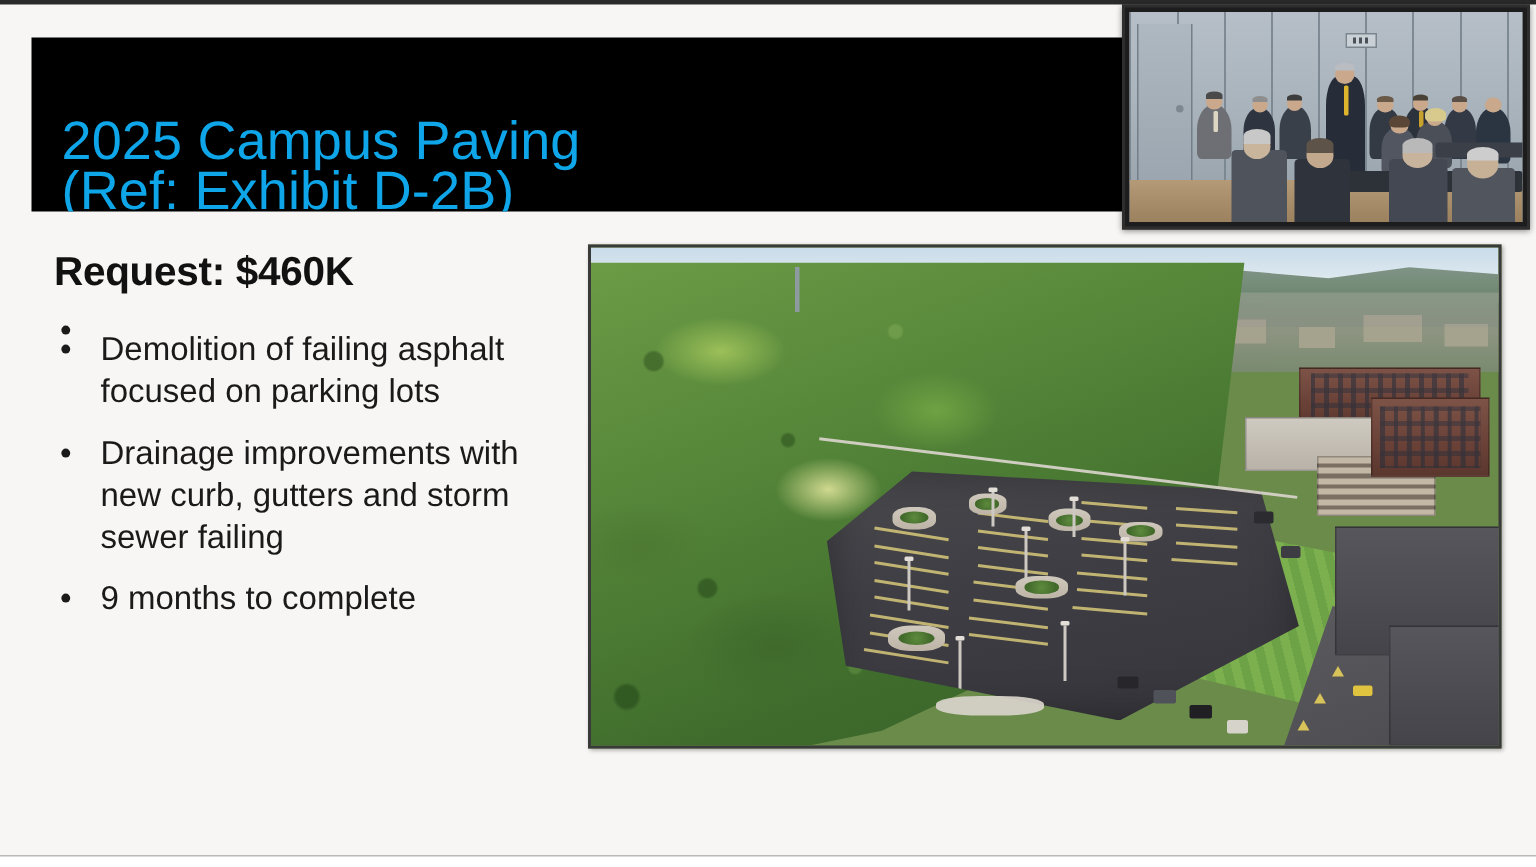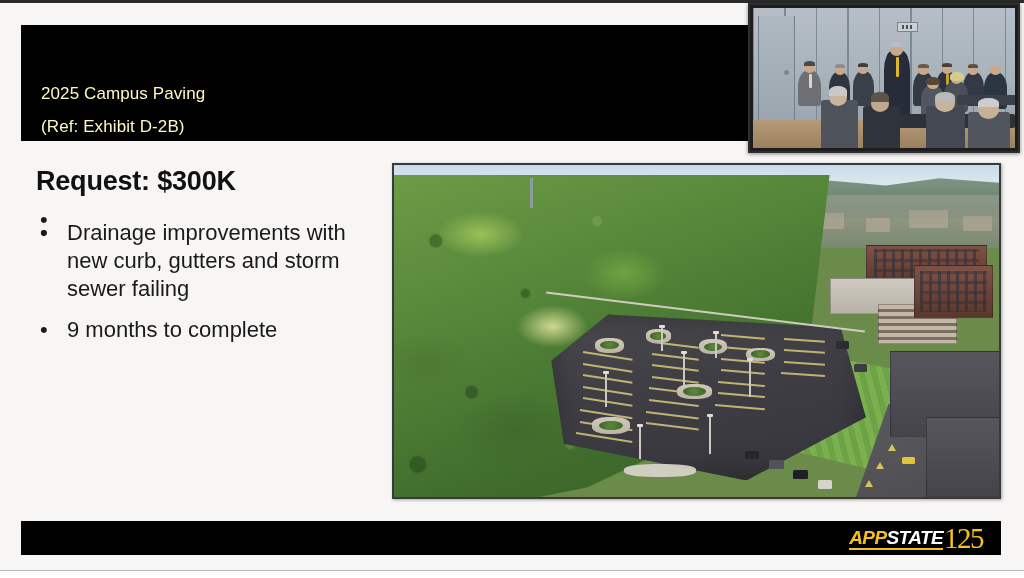--- a/index.html
+++ b/index.html
@@ -41,22 +41,22 @@
   .title-banner {
     position: absolute;
     left: 21px; top: 25px;
     width: 731px; height: 116px;
     background: #000000;
     overflow: hidden;
   }
   .title-text {
     position: absolute;
     left: 20px; top: 52px;
-    color: #fef9c3;
-    font-size: 17px;
+    color: #0ea5e9;
+    font-size: 36px;
     line-height: 33px;
     font-weight: 400;
     letter-spacing: 0.1px;
     white-space: pre-line;
   }
 
   
   .content-col {
     position: absolute;
     left: 21px; top: 150px;
@@ -362,28 +362,29 @@
 
     <div class="top-strip"></div>
 
     <div class="title-banner">
       <div class="title-text">2025 Campus Paving
 (Ref: Exhibit D-2B)</div>
     </div>
 
     <div class="content-col">
 
-      <div class="request-line">Request: $300K</div>
+      <div class="request-line">Request: $460K</div>
 
       <ul class="bullets">
         <li class="bullet">
           <span class="dot">•</span>
         </li>
         <li class="bullet">
           <span class="dot">•</span>
+          <span>Demolition of failing asphalt focused on parking lots</span>
         </li>
         <li class="bullet">
           <span class="dot">•</span>
           <span>Drainage improvements with new curb, gutters and storm sewer failing</span>
         </li>
         <li class="bullet">
           <span class="dot">•</span>
           <span>9 months to complete</span>
         </li>
       </ul>
@@ -492,29 +493,20 @@
         <div class="car" style="left:73%;top:53%;width:2.2%;height:2.4%;background:#2b2b30"></div>
         <div class="car" style="left:76%;top:60%;width:2.2%;height:2.4%;background:#3c3c42"></div>
         <div class="car" style="left:58%;top:86%;width:2.4%;height:2.6%;background:#26262b"></div>
         <div class="car" style="left:62%;top:89%;width:2.4%;height:2.6%;background:#50525a"></div>
         <div class="car" style="left:66%;top:92%;width:2.4%;height:2.6%;background:#1f1f24"></div>
         <div class="car" style="left:70%;top:95%;width:2.4%;height:2.6%;background:#d6d3cb"></div>
         <div class="car" style="left:84%;top:88%;width:2.2%;height:2.2%;background:#e0c440"></div>
       </div>
     </div>
 
-    <div class="bottom-bar">
-      <div class="logo">
-        <span class="logo-word">
-          <span class="logo-app">APP</span><span class="logo-state">STATE</span>
-          <span class="logo-underline"></span>
-        </span>
-        <span class="logo-125">125</span>
-      </div>
-    </div>
 
   </div>
 
   <div class="video-overlay">
     <div class="vid-inner">
       <div class="vid-wall"></div>
       <div class="vid-door"></div>
       <div class="vid-exit"></div>
       <div class="vid-floor"></div>
 

